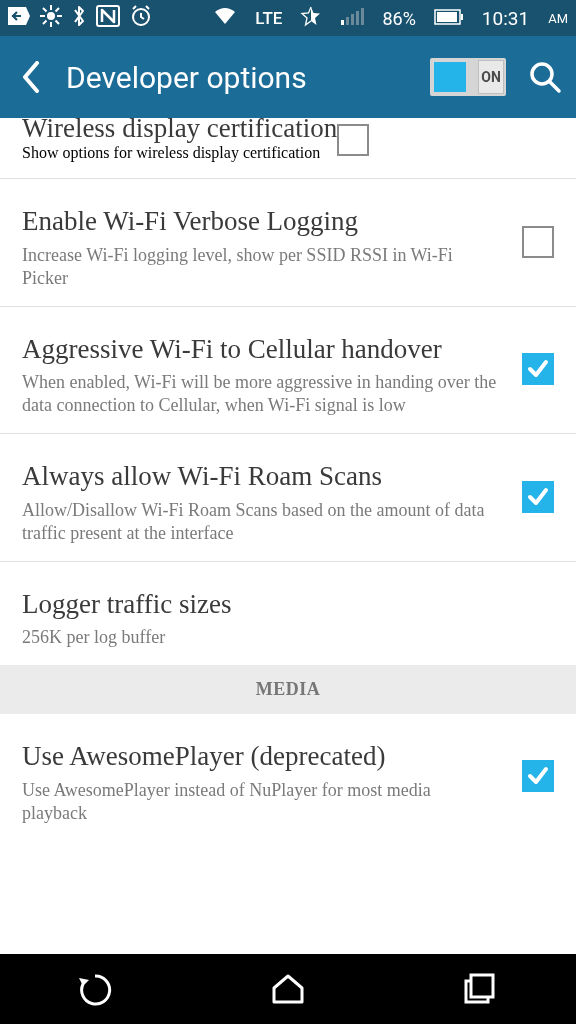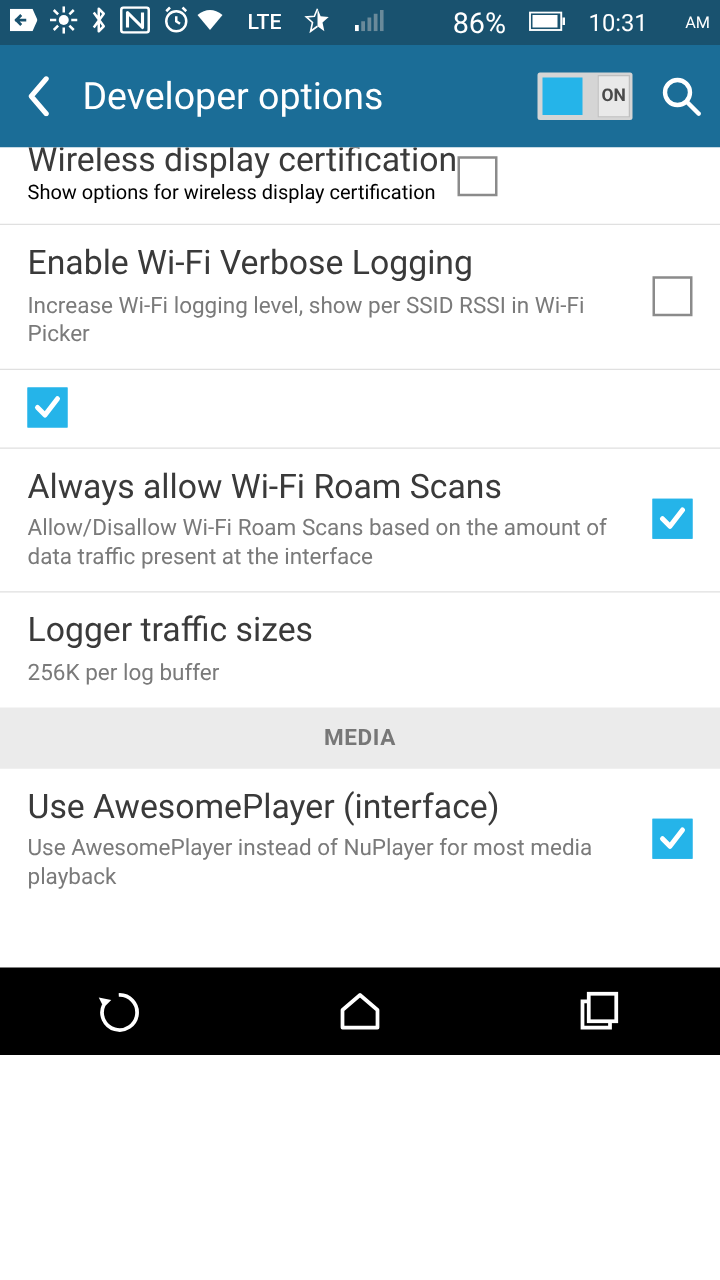--- a/index.html
+++ b/index.html
@@ -1,33 +1,33 @@
 <!DOCTYPE html>
 <html><head>
 <meta charset="utf-8">
 <style>
   * { margin: 0; padding: 0; box-sizing: border-box; }
   html, body { width: 576px; height: 1024px; font-family: -apple-system, Roboto, "Helvetica Neue", Arial, sans-serif; background: #fff; overflow: hidden; }
   .status-bar { height: 36px; background: #19526f; color: #fff; display: flex; align-items: center; justify-content: space-between; padding: 0 8px; font-size: 20px; }
   .status-left { display: flex; align-items: center; gap: 10px; }
   .status-right { display: flex; align-items: center; gap: 18px; }
-  .status-right .pct { font-size: 23px; margin-left: 37px; }
+  .status-right .pct { font-size: 18px; }
   .status-right .time { font-size: 19px; }
-  .status-right .ampm { font-size: 13px; margin-left: 12px; align-self: center; }
+  .status-right .ampm { font-size: 13px; margin-left: 1px; align-self: center; }
   .header { height: 82px; background: #1b6d97; display: flex; align-items: center; padding: 0 14px; color: #fff; }
   .back-arrow { width: 34px; height: 34px; display: flex; align-items: center; justify-content: center; font-size: 34px; font-weight: 600; margin-right: 18px; }
   .header-title { font-size: 30px; font-weight: 400; flex: 1; }
   .master-toggle { width: 76px; height: 38px; background: #d5d5d5; display: flex; align-items: center; border-radius: 2px; position: relative; margin-right: 22px; }
   .master-toggle .track-on { position: absolute; left: 4px; top: 4px; bottom: 4px; width: 32px; background: #25b4e9; }
   .master-toggle .knob { position: absolute; right: 2px; top: 2px; bottom: 2px; width: 26px; background: #e9e9e9; border: 1px solid #bfbfbf; display: flex; align-items: center; justify-content: center; font-size: 14px; font-weight: 700; color: #4a4a4a; }
   .search-icon { width: 34px; height: 34px; }
-  .content { height: 656px; background: #fff; overflow: hidden; }
+  .content { height: 836px; background: #fff; overflow: hidden; font-family: Liberation Serif, serif; }
   .setting-row { padding: 14px 22px 16px 22px; border-bottom: 1px solid #e0e0e0; display: flex; align-items: center; }
   .setting-row .txt { flex: 1; padding-right: 24px; }
-  .setting-row .title { font-size: 27px; color: #3a3a3a; font-weight: 400; line-height: 1.2; margin-bottom: 6px; }
+  .setting-row .title { font-size: 27px; color: #3a3a3a; font-weight: 400; line-height: 1.2; margin-bottom: 6px; margin-top: 12px; }
   .setting-row .desc { font-size: 18px; color: #7a7a7a; line-height: 1.28; }
   .partial-row { padding: 0 22px 16px 22px; border-bottom: 1px solid #e0e0e0; display: flex; align-items: center; }
   .partial-row .title { font-size: 27px; color: #3a3a3a; font-weight: 400; line-height: 1.2; margin-top: -6px; overflow: hidden; }
   .checkbox { width: 32px; height: 32px; border: 2px solid #8b8b8b; background: #fff; flex-shrink: 0; display: flex; align-items: center; justify-content: center; }
   .checkbox.checked { background: #25b4e9; border-color: #25b4e9; }
   .checkbox.checked svg { display: block; }
   .checkbox svg { display: none; }
   .section-header { background: #ebebeb; padding: 14px 22px; font-size: 18px; color: #777; font-weight: 700; letter-spacing: 0.5px; text-align: center; }
   .nav-bar { height: 70px; background: #000; display: flex; align-items: center; justify-content: space-around; }
   .nav-btn { width: 60px; height: 42px; display: flex; align-items: center; justify-content: center; }
@@ -137,20 +137,24 @@
     <div class="txt">
       <div class="title">Enable Wi-Fi Verbose Logging</div>
       <div class="desc">Increase Wi-Fi logging level, show per SSID RSSI in Wi-Fi Picker</div>
     </div>
     <div class="checkbox">
       
     </div>
   </div>
 
   <div class="setting-row">
+    <div class="txt">
+      <div class="title">Aggressive Wi-Fi to Cellular handover</div>
+      <div class="desc">When enabled, Wi-Fi will be more aggressive in handing over the data connection to Cellular, when Wi-Fi signal is low</div>
+    </div>
     <div class="checkbox checked">
       <svg width="24" height="24" viewBox="0 0 24 24">
           <path d="M4 12 L10 18 L20 5" stroke="#fff" stroke-width="4" fill="none" stroke-linecap="round" stroke-linejoin="round"></path>
         </svg>
     </div>
   </div>
 
   <div class="setting-row">
     <div class="txt">
       <div class="title">Always allow Wi-Fi Roam Scans</div>
@@ -167,21 +171,21 @@
     <div class="txt">
       <div class="title">Logger traffic sizes</div>
       <div class="desc">256K per log buffer</div>
     </div>
   </div>
 
   <div class="section-header">MEDIA</div>
 
   <div class="setting-row" style="border-bottom:none;">
     <div class="txt">
-      <div class="title">Use AwesomePlayer (interface)</div>
+      <div class="title">Use AwesomePlayer (deprecated)</div>
       <div class="desc">Use AwesomePlayer instead of NuPlayer for most media playback</div>
     </div>
     <div class="checkbox checked">
       <svg width="24" height="24" viewBox="0 0 24 24">
           <path d="M4 12 L10 18 L20 5" stroke="#fff" stroke-width="4" fill="none" stroke-linecap="round" stroke-linejoin="round"></path>
         </svg>
     </div>
   </div>
 
 </div>

